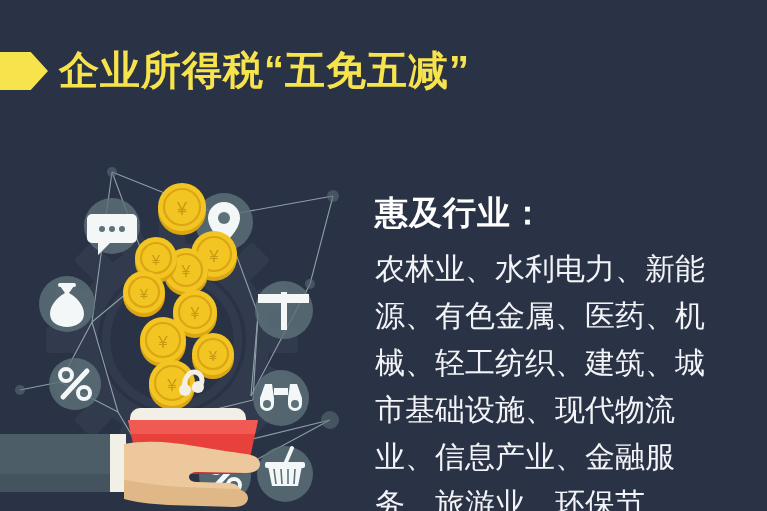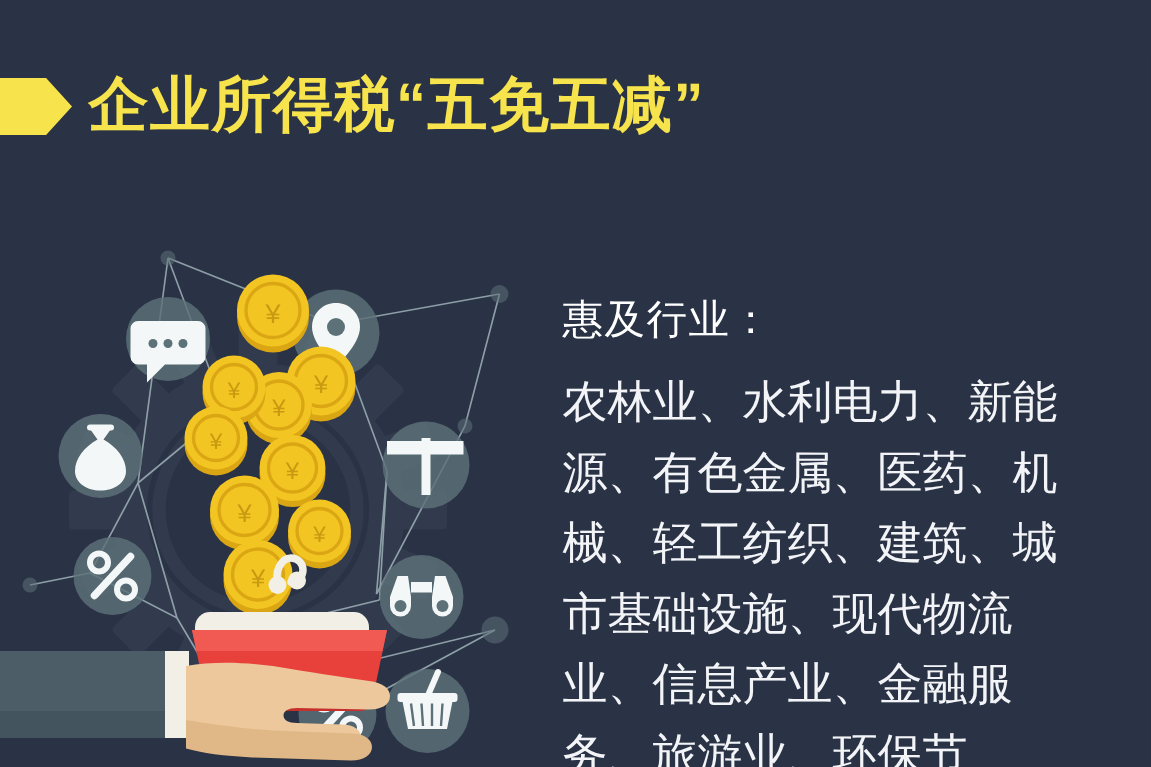--- a/index.html
+++ b/index.html
@@ -47,22 +47,22 @@
   }
 
   
   #info-panel {
     position: absolute;
     left: 375px;
     top: 160px;
     width: 350px;
   }
   #info-heading {
-    font-size: 27px;
-    font-weight: normal;
+    font-size: 33px;
+    font-weight: bold;
     color: #ffffff;
     line-height: 38px;
     letter-spacing: 1px;
   }
   #info-body {
     margin-top: 13px;
     font-size: 30px;
     color: #f2f4f7;
     line-height: 47px;
     letter-spacing: 0px;

